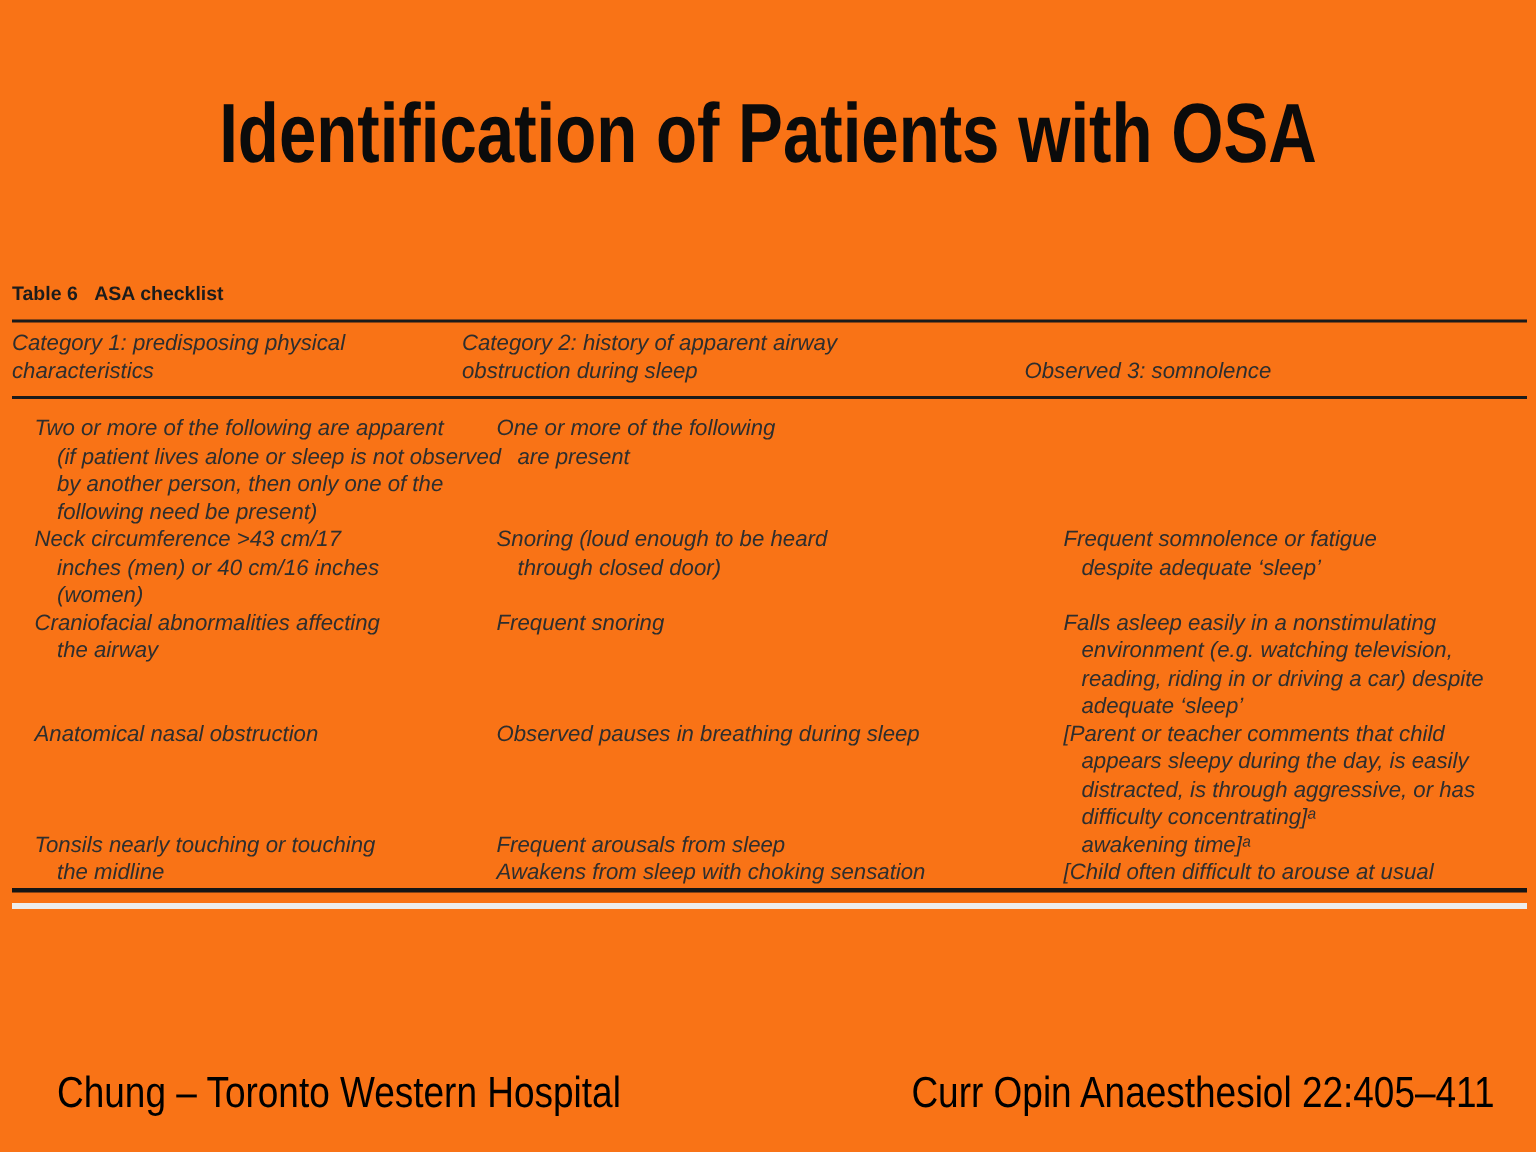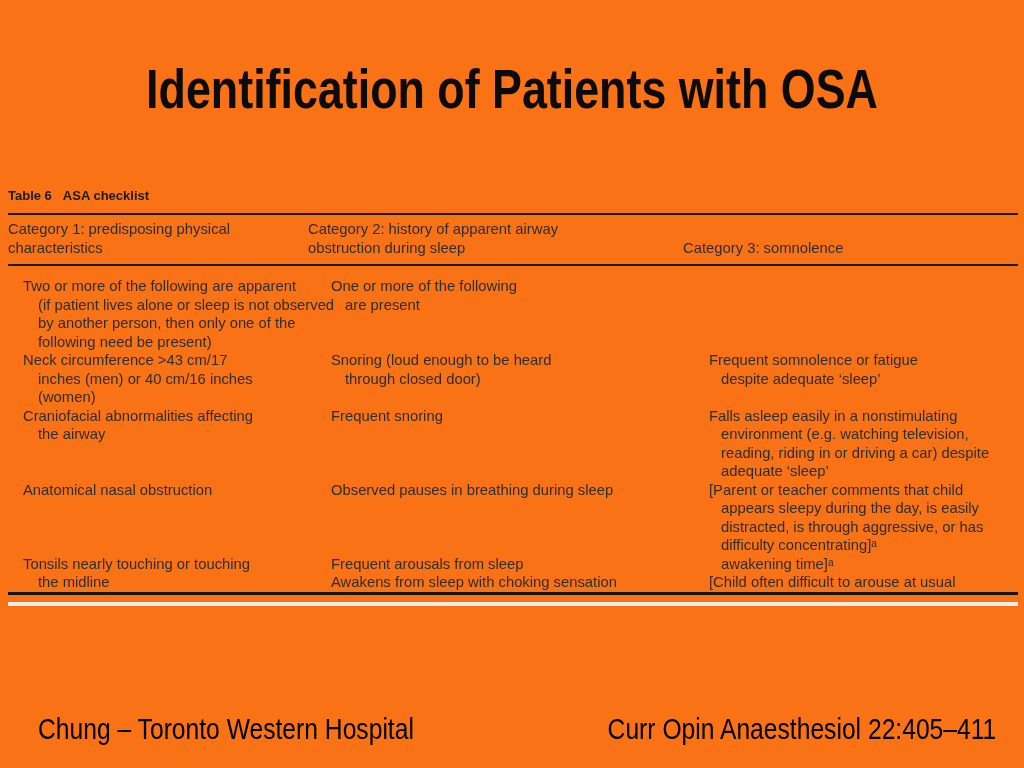--- a/index.html
+++ b/index.html
@@ -25,21 +25,21 @@
     color:#2e2e2e;font-size:14.8px;line-height:18.5px;
   }
   .caption{font-weight:700;font-size:13px;line-height:17px;margin-bottom:9px;color:#1c1c1c;}
   .caption .cap-label{margin-right:11px;}
   .rule{background:#1b1b1b;width:100%;}
   .rule-top{height:2px;}
   .rule-mid{height:2px;}
   .rule-bottom{height:3px;background:#151515;}
   .scan-smudge{height:4px;width:100%;background:#ededed;margin-top:7px;}
 
-  .grid{display:grid;grid-template-columns:300px 375px 1fr;}
+  .grid{display:grid;grid-template-columns:300px 375px 1fr;font-style:italic;}
   .header{padding:5px 0 7px 0;align-items:end;}
   .header .cell{padding-left:0;}
   .tbody{padding:11px 0 0 0;}
 
   .cell{overflow:visible;}
   .line{white-space:nowrap;}
   .row > .cell:nth-child(1){padding-left:15px;}
   .row > .cell:nth-child(1) .line.hang{padding-left:15px;}
   .row > .cell:nth-child(2){padding-left:23px;}
   .row > .cell:nth-child(2) .line.hang{padding-left:14px;}
@@ -76,21 +76,21 @@
     <div class="grid header">
       <div class="cell">
           <div class="line">Category 1: predisposing physical</div>
           <div class="line">characteristics</div>
         </div>
       <div class="cell">
           <div class="line">Category 2: history of apparent airway</div>
           <div class="line">obstruction during sleep</div>
         </div>
       <div class="cell">
-          <div class="line">Category 3: somnolence</div>
+          <div class="line">Observed 3: somnolence</div>
         </div>
     </div>
 
     <div class="rule rule-mid"></div>
 
     <div class="tbody">
       <div class="grid row">
         <div class="cell">
             <div class="line">Two or more of the following are apparent</div>
             <div class="line hang">(if patient lives alone or sleep is not observed</div>

